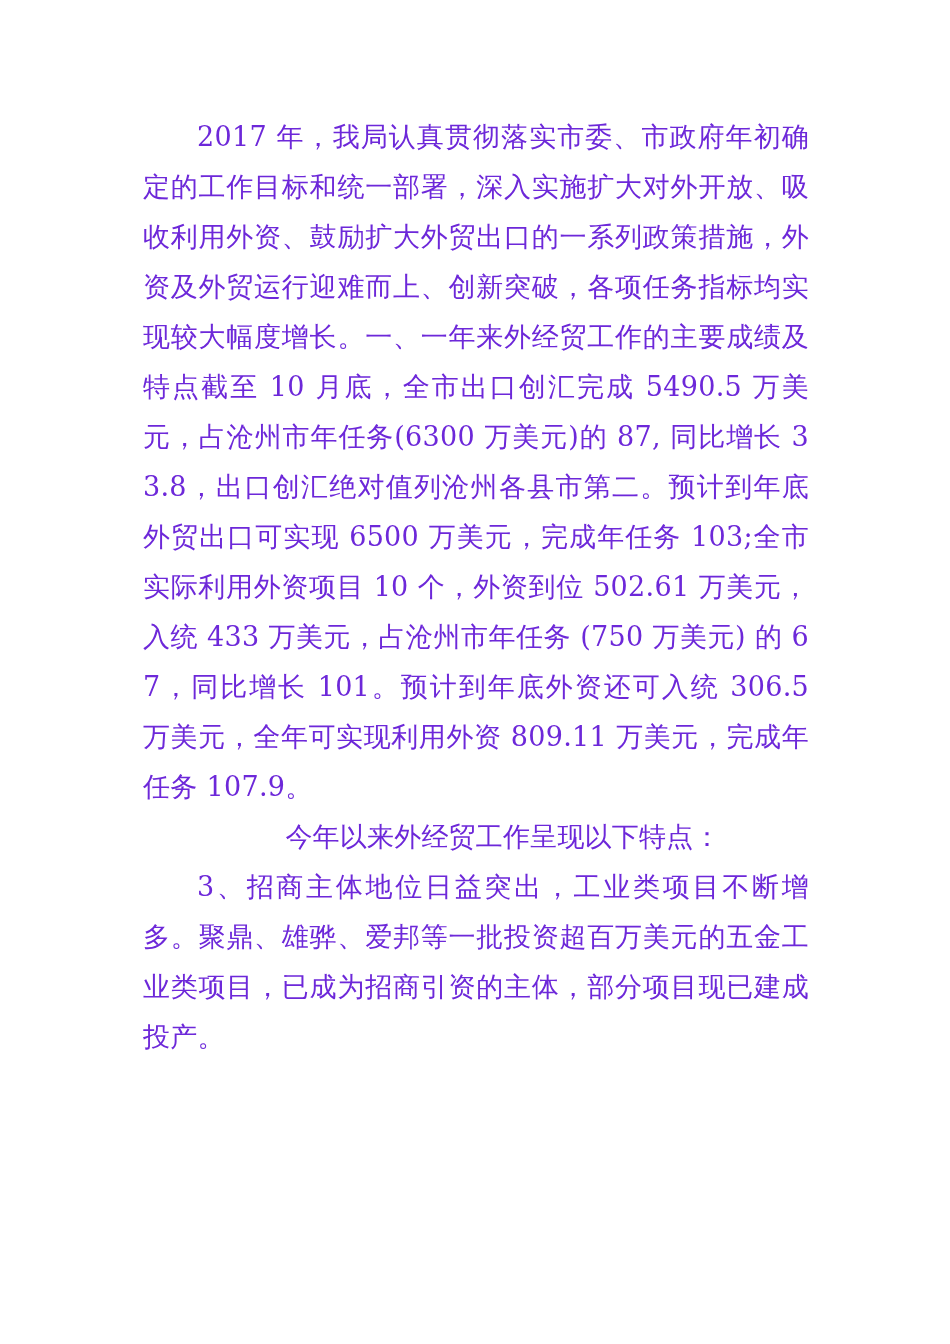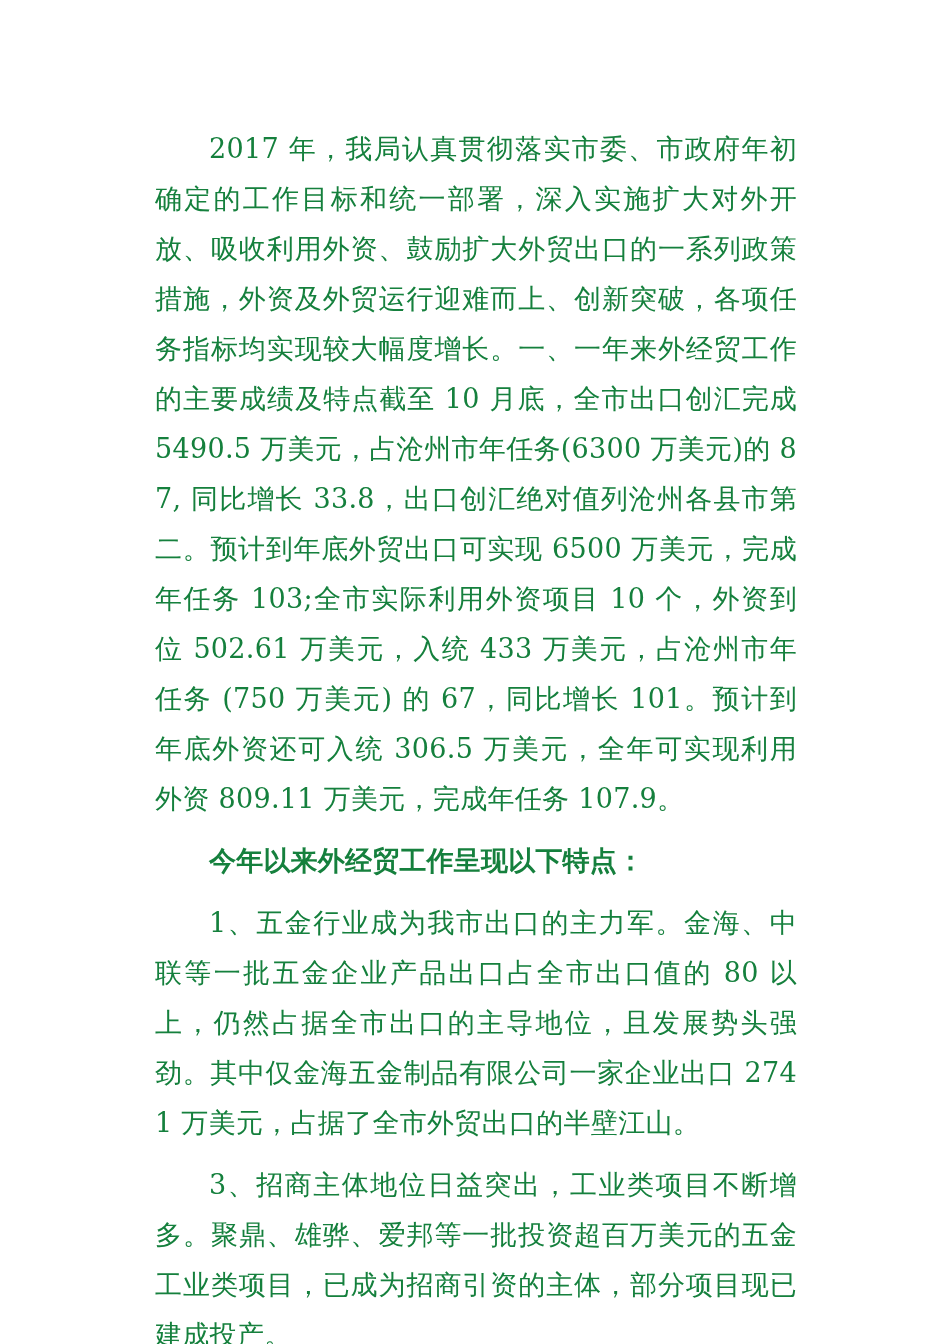--- a/index.html
+++ b/index.html
@@ -22,49 +22,48 @@
     position: absolute;
     left: 143px;
     top: 112px;
     width: 666px;
   }
 
   .para {
     font-family: "DejaVu Serif", "Liberation Serif", serif;
     font-size: 27px;
     line-height: 50px;
-    color: #15803d;
-    margin: 12px;
+    color: #6d28d9;
+    margin: 0;
     text-align: justify;
     text-justify: inter-ideograph;
     text-indent: 2em;
     letter-spacing: 0.3px;
     word-break: break-all;
     -webkit-font-smoothing: antialiased;
   }
 
   .para.heading {
-    font-weight: bold;
-    text-align: left;
+    font-weight: normal;
+    text-align: center;
     letter-spacing: 0.2px;
   }
 
   .para + .para {
     margin-top: 0;
   }
 </style>
 </head>
 <body>
 
 <div class="page">
   <div class="doc-body">
 
     <p class="para">2017 年，我局认真贯彻落实市委、市政府年初确定的工作目标和统一部署，深入实施扩大对外开放、吸收利用外资、鼓励扩大外贸出口的一系列政策措施，外资及外贸运行迎难而上、创新突破，各项任务指标均实现较大幅度增长。一、一年来外经贸工作的主要成绩及特点截至 10 月底，全市出口创汇完成 5490.5 万美元，占沧州市年任务(6300 万美元)的 87, 同比增长 33.8，出口创汇绝对值列沧州各县市第二。预计到年底外贸出口可实现 6500 万美元，完成年任务 103;全市实际利用外资项目 10 个，外资到位 502.61 万美元，入统 433 万美元，占沧州市年任务 (750 万美元) 的 67，同比增长 101。预计到年底外资还可入统 306.5 万美元，全年可实现利用外资 809.11 万美元，完成年任务 107.9。</p>
 
     <p class="para heading">今年以来外经贸工作呈现以下特点：</p>
 
-    <p class="para">1、五金行业成为我市出口的主力军。金海、中联等一批五金企业产品出口占全市出口值的 80 以上，仍然占据全市出口的主导地位，且发展势头强劲。其中仅金海五金制品有限公司一家企业出口 2741 万美元，占据了全市外贸出口的半壁江山。</p>
 
 
     <p class="para">3、招商主体地位日益突出，工业类项目不断增多。聚鼎、雄骅、爱邦等一批投资超百万美元的五金工业类项目，已成为招商引资的主体，部分项目现已建成投产。</p>
 
   </div>
 </div>
 
 </body></html>

